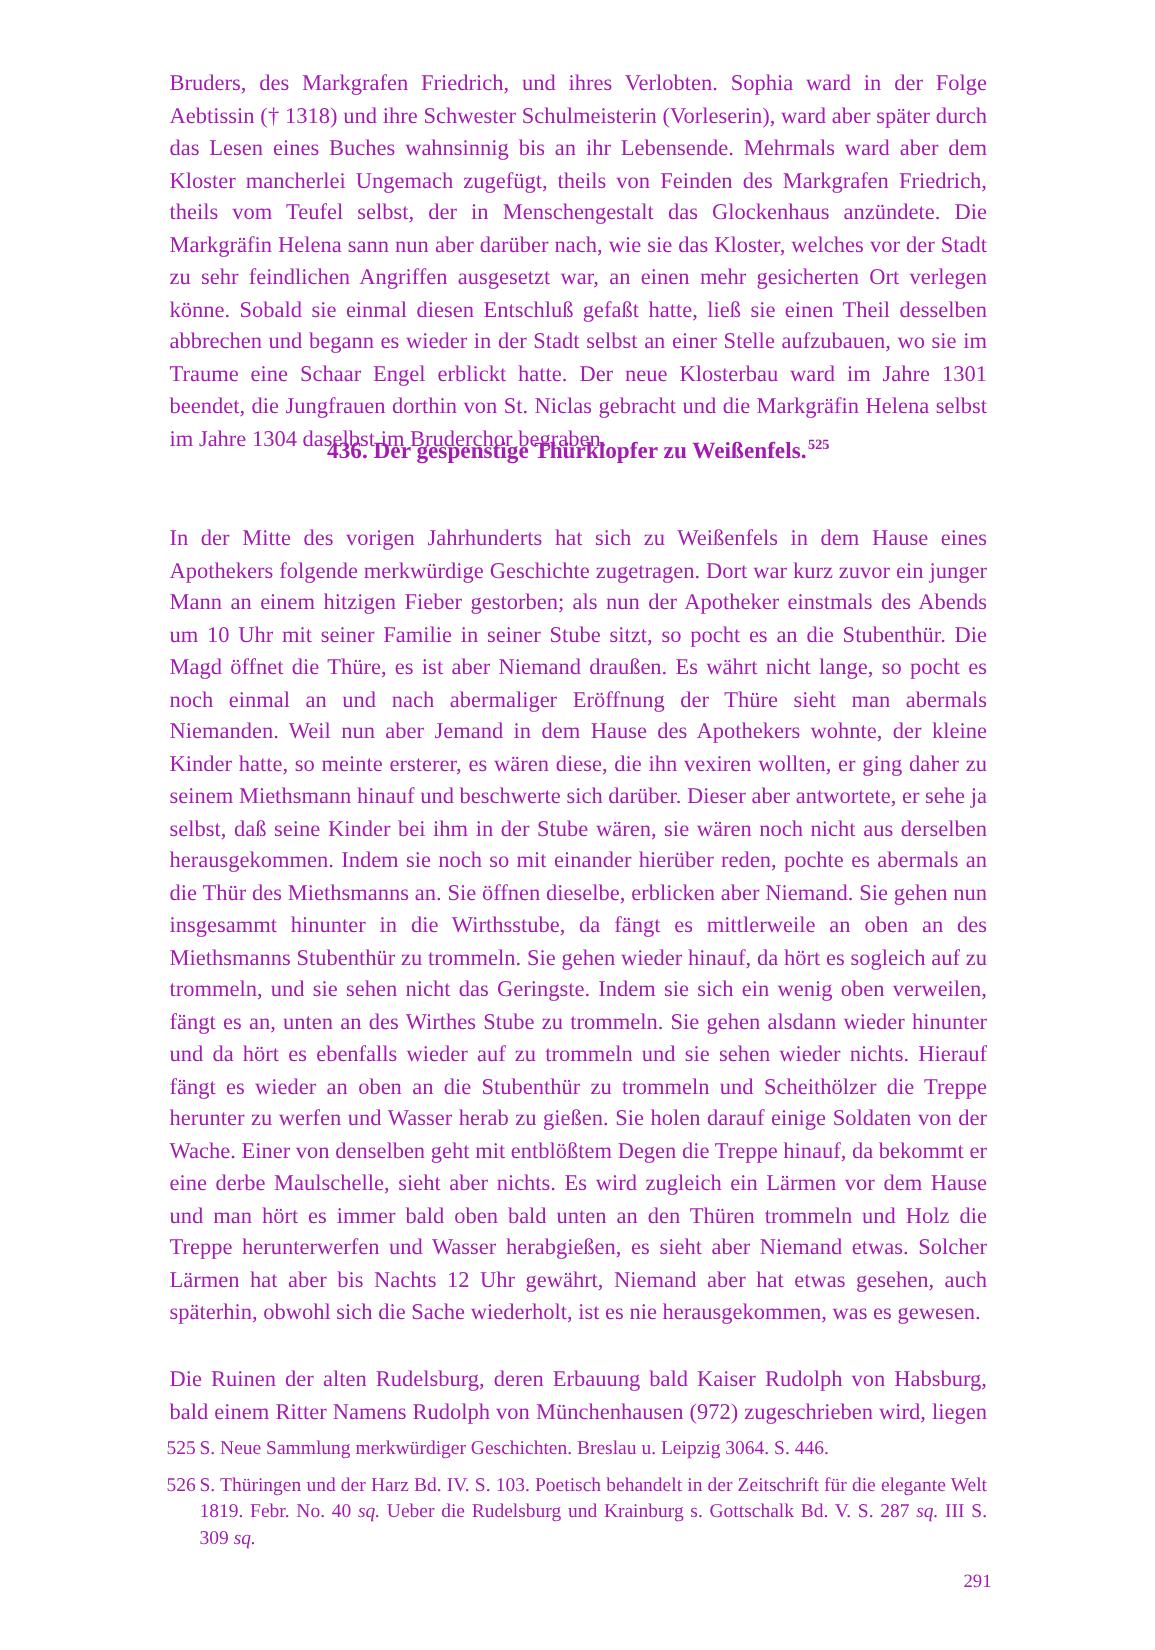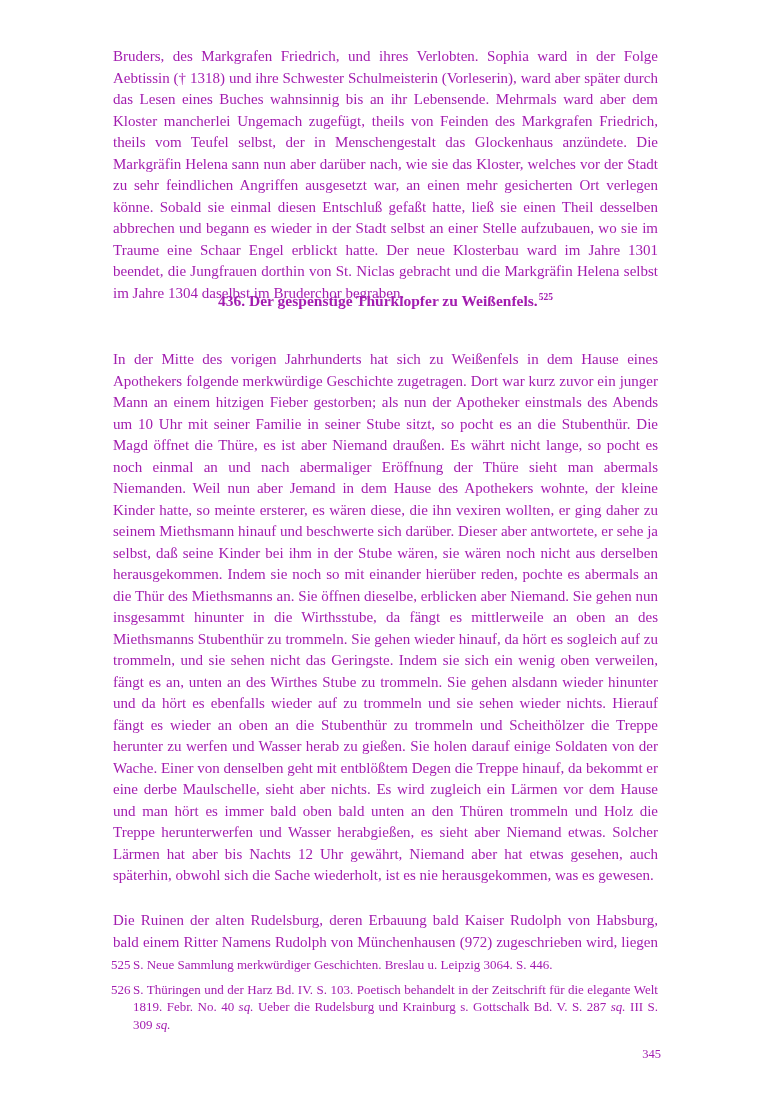--- a/index.html
+++ b/index.html
@@ -79,15 +79,15 @@
     <div class="footnote">
       <span class="fn-num">525</span>
       <span class="fn-text"><span>S. Neue Sammlung merkwürdiger Geschichten. Breslau u. Leipzig 3064. S. 446.</span></span>
     </div>
     <div class="footnote">
       <span class="fn-num">526</span>
       <span class="fn-text"><span>S. Thüringen und der Harz Bd. IV. S. 103. Poetisch behandelt in der Zeitschrift für die elegante Welt 1819. Febr. No. 40 </span><span style="font-style: italic;">sq.</span><span> Ueber die Rudelsburg und Krainburg s. Gottschalk Bd. V. S. 287 </span><span style="font-style: italic;">sq.</span><span> III S. 309 </span><span style="font-style: italic;">sq.</span></span>
     </div>
   </div>
 
-  <div class="page-number">345</div>
+  <div class="page-number">291</div>
 
 </div>
 
 </body></html>

